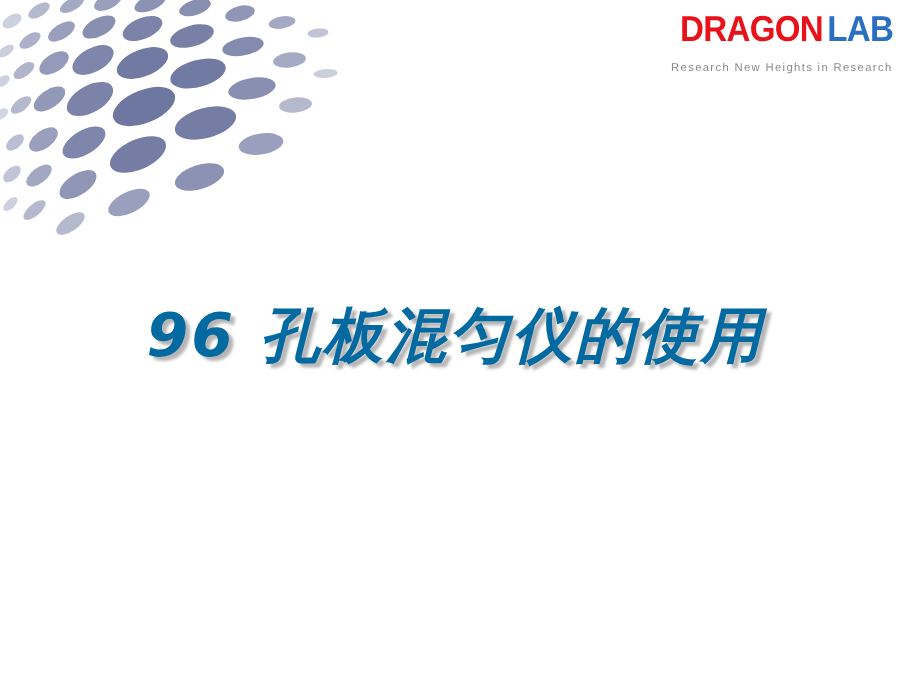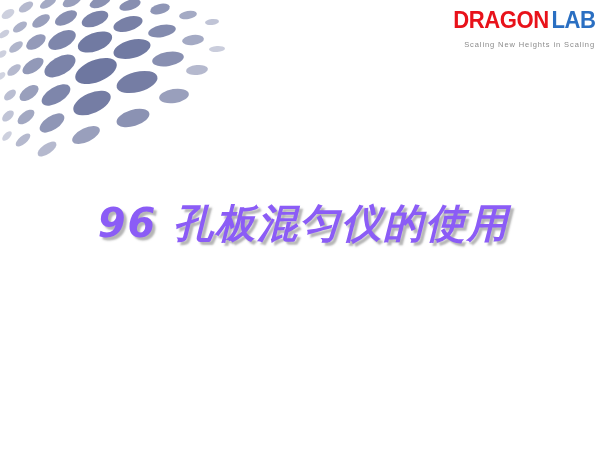--- a/index.html
+++ b/index.html
@@ -61,21 +61,21 @@
   #slide-title {
     position: absolute;
     left: 0;
     right: 0;
     top: 196px;
     text-align: center;
     font-family: "DejaVu Sans", sans-serif;
     font-size: 40px;
     font-weight: bold;
     font-style: italic;
-    color: #8b5cf6;
+    color: #0369a1;
     letter-spacing: 2px;
     white-space: nowrap;
     text-shadow: 3px 3px 2px rgba(120,120,120,0.55);
   }
   
   #footer-url {
     position: absolute;
     left: 0;
     right: 0;
     top: 410px;
@@ -134,19 +134,19 @@
       <ellipse cx="26" cy="117" rx="10" ry="5" fill="#5a6493" fill-opacity="0.56" transform="rotate(-38 26 117)"></ellipse>
       <ellipse cx="52" cy="123" rx="14" ry="7" fill="#5a6493" fill-opacity="0.68" transform="rotate(-33 52 123)"></ellipse>
       <ellipse cx="86" cy="135" rx="15" ry="7" fill="#5a6493" fill-opacity="0.62" transform="rotate(-26 86 135)"></ellipse>
       <ellipse cx="7" cy="136" rx="6" ry="3" fill="#5a6493" fill-opacity="0.3" transform="rotate(-44 7 136)"></ellipse>
       <ellipse cx="23" cy="140" rx="9" ry="4" fill="#5a6493" fill-opacity="0.45" transform="rotate(-40 23 140)"></ellipse>
       <ellipse cx="47" cy="149" rx="11" ry="5" fill="#5a6493" fill-opacity="0.45" transform="rotate(-35 47 149)"></ellipse>
     </svg>
 
   <div id="brand-logo">
     <div class="logo-wordmark"><span class="logo-dragon">DRAGON</span><span class="logo-lab">LAB</span></div>
-    <div class="logo-tagline">Scaling New Heights in Scaling</div>
+    <div class="logo-tagline">Research New Heights in Research</div>
   </div>
 
   <div id="slide-title">96 孔板混匀仪的使用</div>
 
 
 </div>
 
 </body></html>

